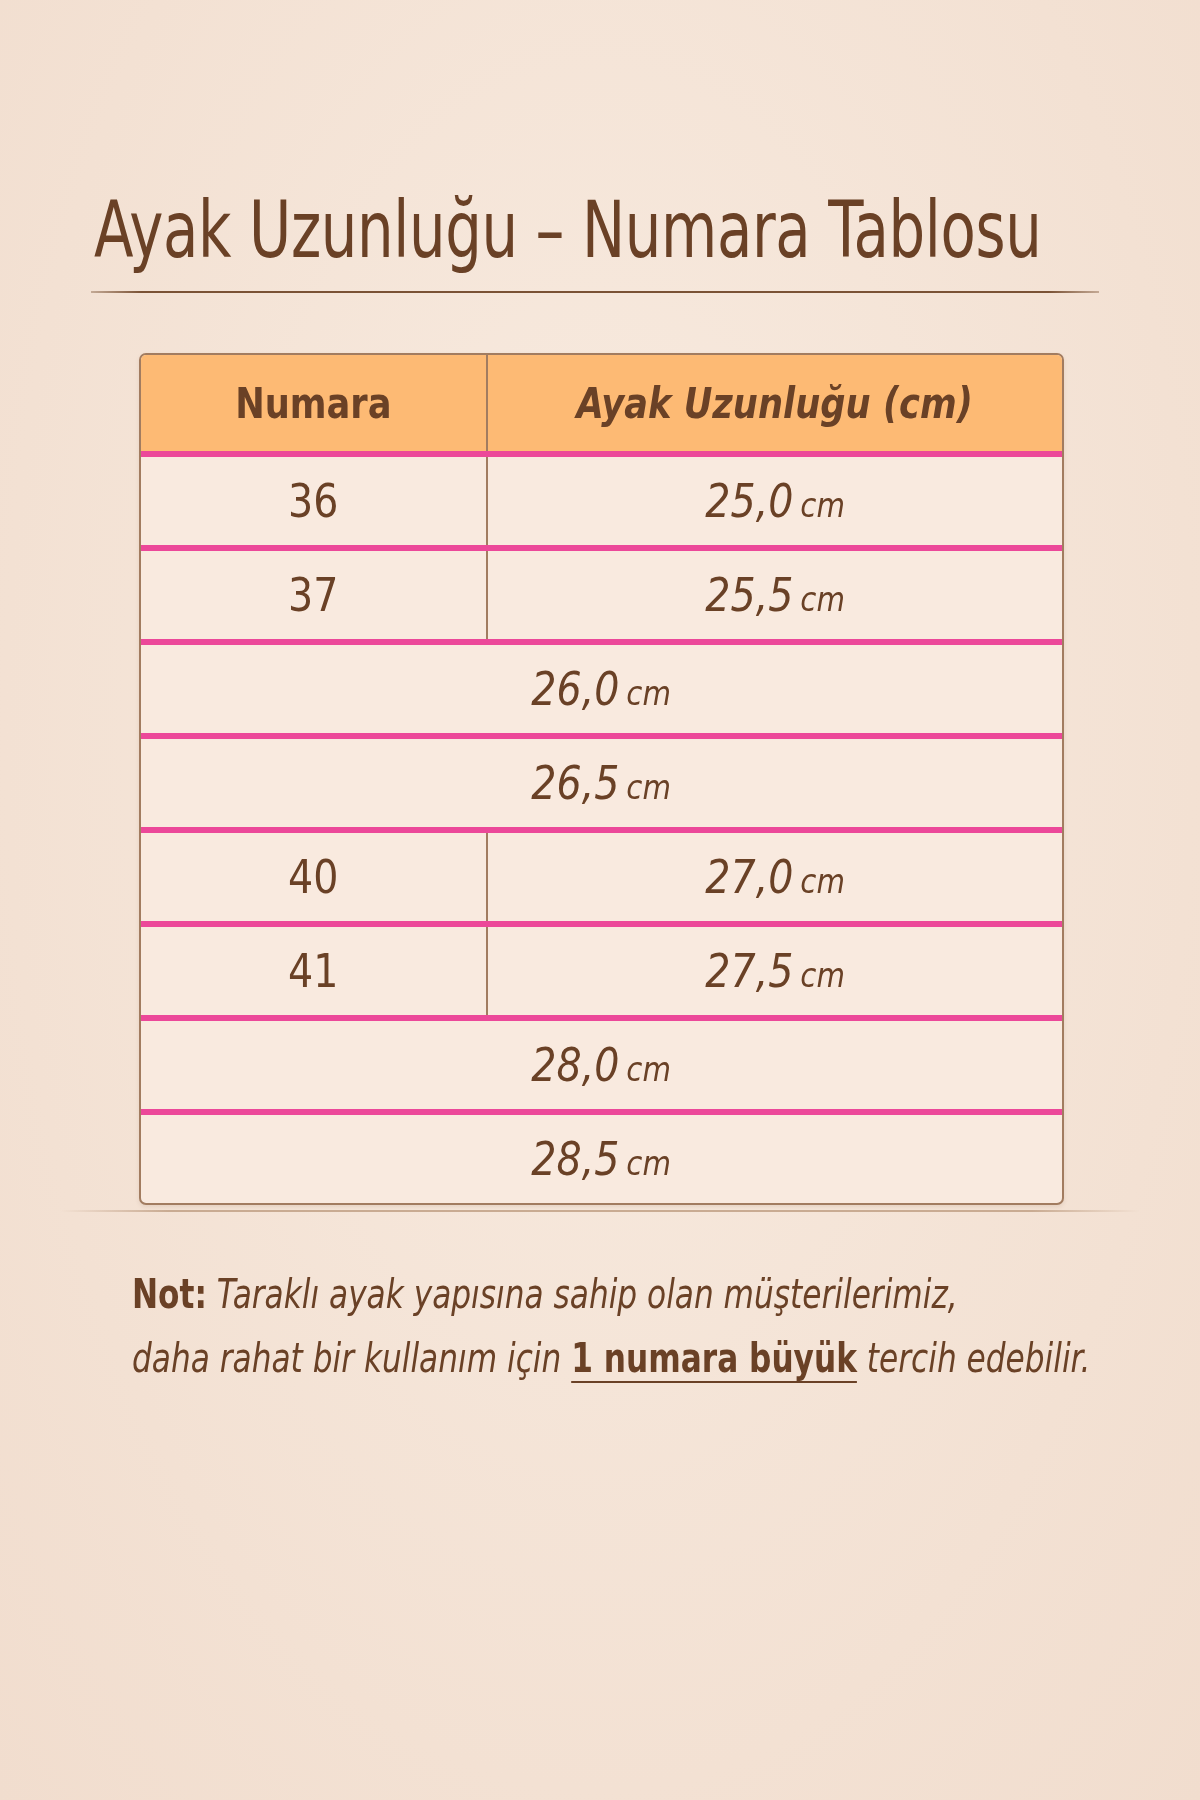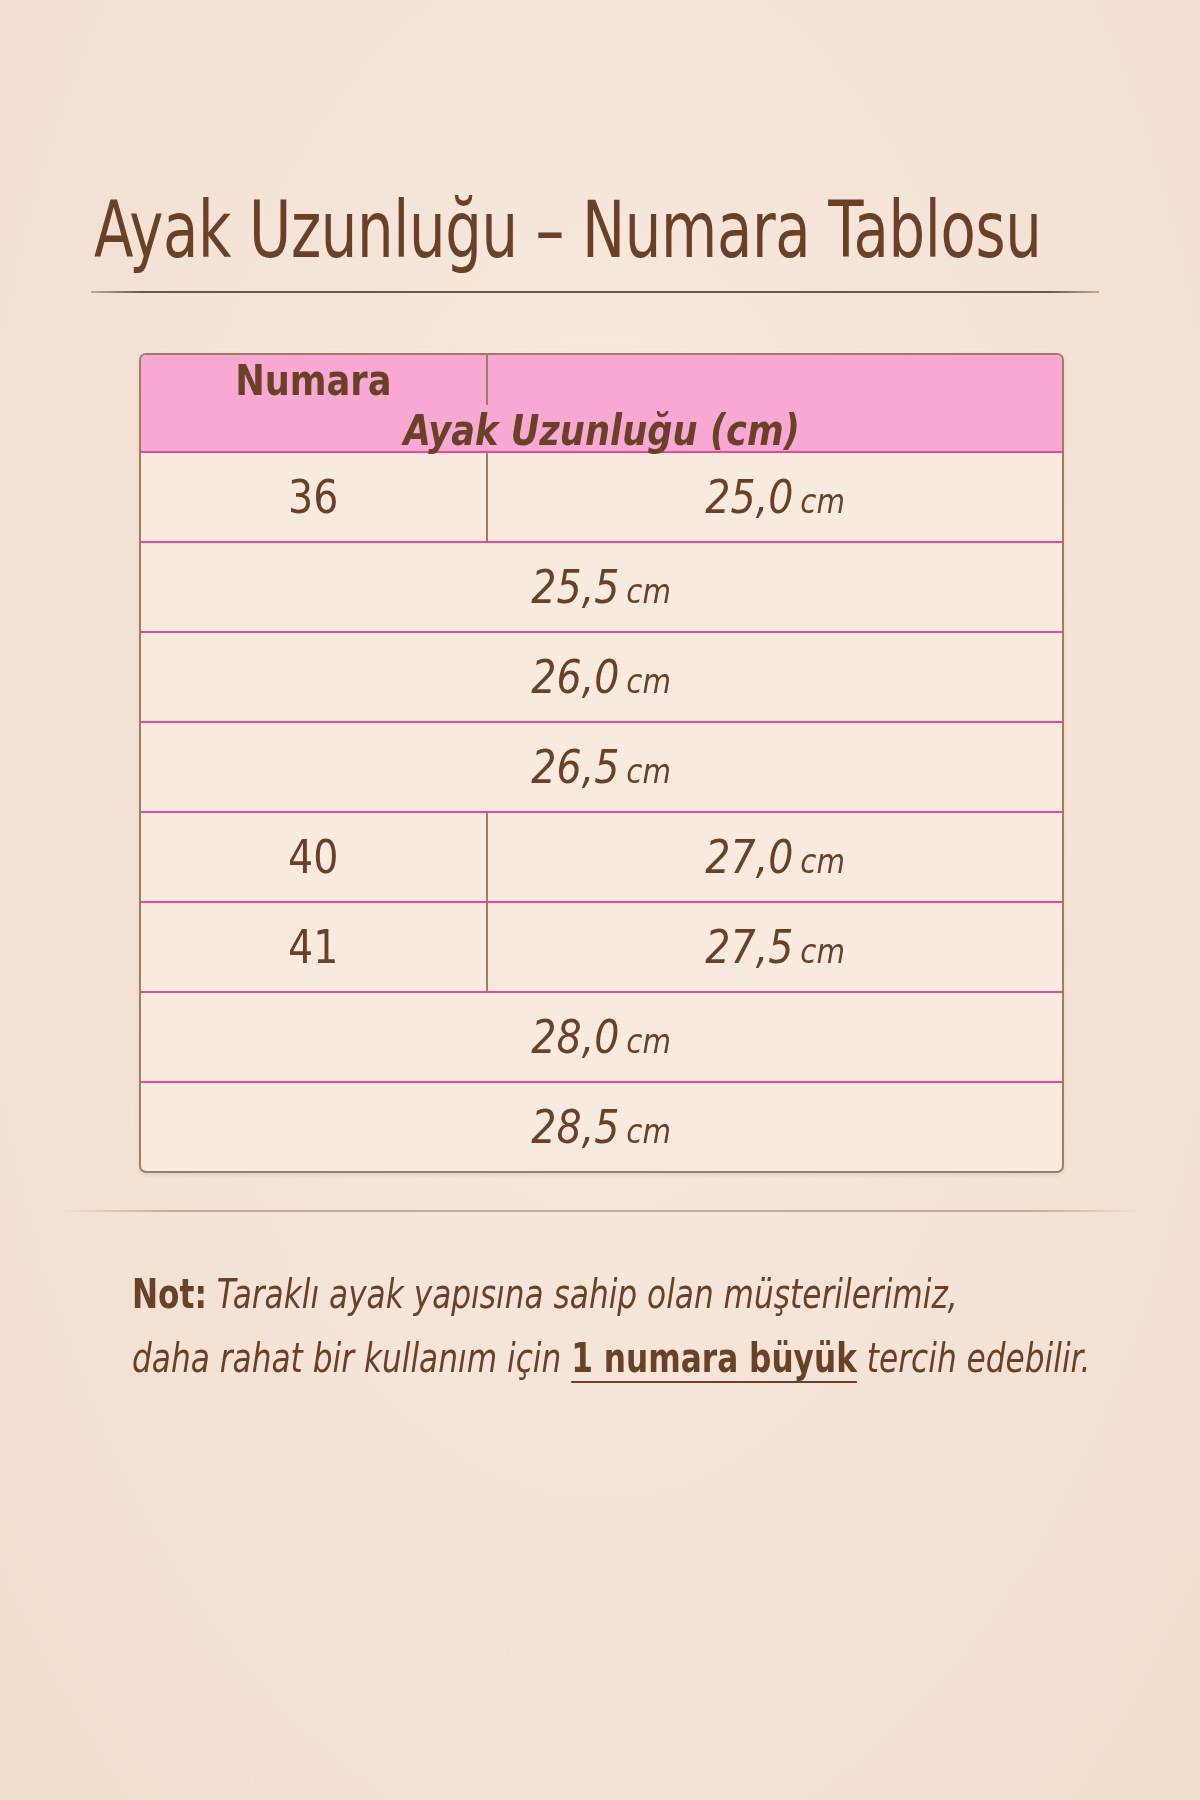--- a/index.html
+++ b/index.html
@@ -25,22 +25,22 @@
     position: absolute; left: 91px; top: 291px; width: 1008px; height: 2px;
     background: linear-gradient(90deg, rgba(125,85,55,0.4), #7a5235 5%, #7a5235 95%, rgba(125,85,55,0.4));
   }
   .table {
     position: absolute; left: 139px; top: 353px; width: 921px;
     border: 2px solid #a27c60; border-radius: 7px;
     overflow: hidden;
     background: #f9eadf;
     box-shadow: 0 2px 4px rgba(120,80,50,0.12);
   }
-  .row { display: flex; border-top: 2px solid #ec4899; height: 88px; }
-  .row.header { border-top: none; height: 96px; background: #f9a8d4; flex-direction: column; }
+  .row { display: flex; border-top: 6px solid #ec4899; height: 88px; }
+  .row.header { border-top: none; height: 96px; background: #fdba74; }
   .cell {
     display: flex; align-items: center; justify-content: center;
     white-space: nowrap;
   }
   .cell.c1 { width: 345px; border-right: 2px solid #a27c60; }
   .cell.c2 { flex: 1; font-style: italic; }
   .hdr-text {
     font-size: 43px; font-weight: bold; color: #6a4126;
     transform: scaleX(0.82); display: inline-block;
   }
@@ -85,20 +85,23 @@
         <span class="num">36</span>
       </div>
     <div class="cell c2">
         <span class="len">
           <span class="v">25,0</span>
           <span class="u">cm</span>
         </span>
       </div>
   </div>
   <div class="row">
+    <div class="cell c1">
+        <span class="num">37</span>
+      </div>
     <div class="cell c2">
         <span class="len">
           <span class="v">25,5</span>
           <span class="u">cm</span>
         </span>
       </div>
   </div>
   <div class="row">
     <div class="cell c2">
         <span class="len">

